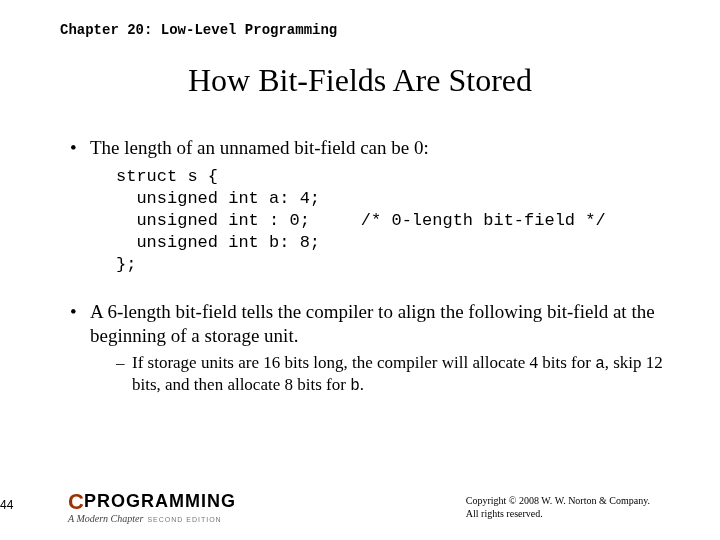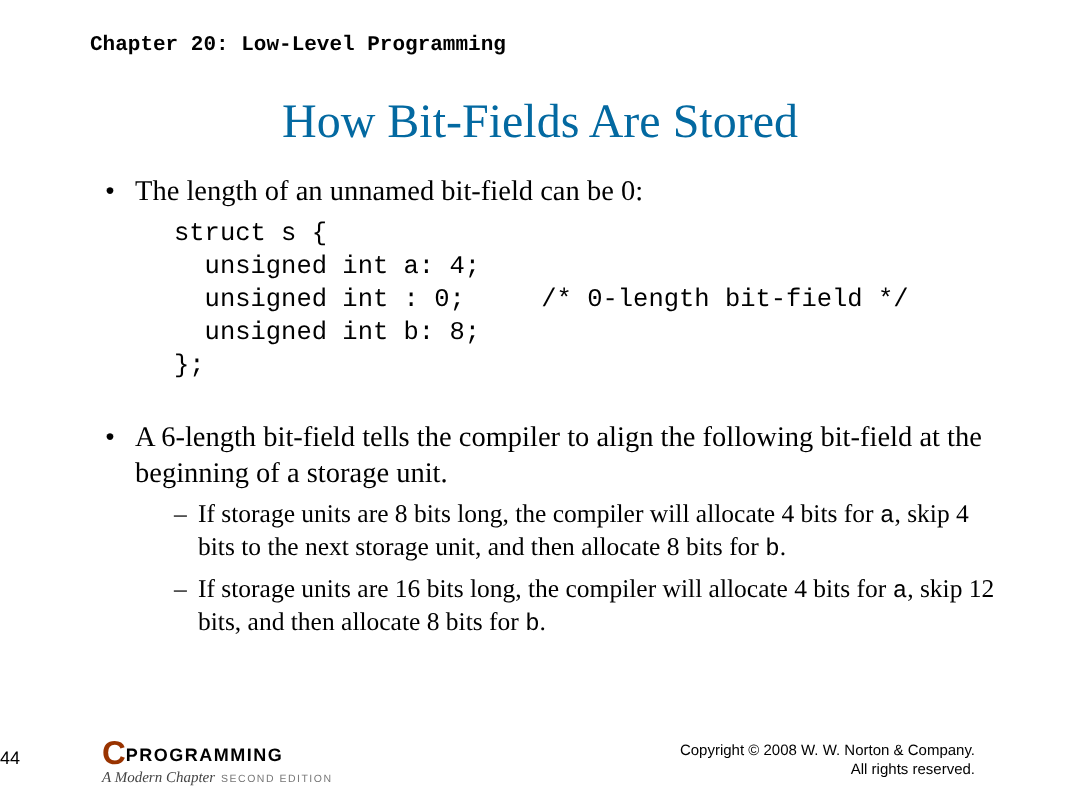--- a/index.html
+++ b/index.html
@@ -26,25 +26,25 @@
     font-weight: bold;
     font-size: 14px;
   }
   .title {
     position: absolute;
     top: 62px;
     left: 0;
     width: 720px;
     text-align: center;
     font-size: 32px;
-    color: #0369a1;
+    color: #000000;
   }
   .content {
     position: absolute;
-    top: 116px;
+    top: 136px;
     left: 70px;
     width: 600px;
     font-size: 19px;
     line-height: 1.25;
   }
   ul.bullets {
     list-style: none;
     margin: 0;
     padding: 0;
   }
@@ -105,21 +105,21 @@
     font-weight: 900;
   }
   .logo-c {
     color: #993300;
     font-size: 22px;
     font-weight: 900;
     vertical-align: -2px;
   }
   .logo-prog {
     color: #000;
-    font-size: 12px;
+    font-size: 18px;
     letter-spacing: 1px;
   }
   .logo-sub {
     font-family: "Times New Roman", serif;
     font-style: italic;
     font-size: 10px;
     color: #444;
     margin-top: -2px;
   }
   .logo-ed {
@@ -136,24 +136,24 @@
     width: 720px;
     text-align: left;
     bottom: 14px;
     font-family: Arial, sans-serif;
     font-size: 12px;
   }
   .copyright {
     position: absolute;
     right: 70px;
     bottom: 6px;
-    font-family: Liberation Sans, sans-serif;
+    font-family: Liberation Serif, serif;
     font-size: 10px;
     line-height: 1.3;
-    text-align: right;
+    text-align: left;
   }
 </style>
 </head>
 <body>
 
 <div class="slide">
 
   <div class="chapter">Chapter 20: Low-Level Programming</div>
 
   <div class="title">How Bit-Fields Are Stored</div>
@@ -164,23 +164,20 @@
         <span>The length of an unnamed bit-field can be 0:</span>
         <pre class="code">struct s {
   unsigned int a: 4;
   unsigned int : 0;     /* 0-length bit-field */
   unsigned int b: 8;
 };</pre>
       </li>
       <li>
         <span>A 6-length bit-field tells the compiler to align the following bit-field at the beginning of a storage unit.</span>
         <ul class="dashes">
-          <li>
-            <span>If storage units are 8 bits long, the compiler will allocate 4 bits for </span><span class="mono">a</span><span>, skip 4 bits to the next storage unit, and then allocate 8 bits for </span><span class="mono">b</span><span>.</span>
-          </li>
           <li>
             <span>If storage units are 16 bits long, the compiler will allocate 4 bits for </span><span class="mono">a</span><span>, skip 12 bits, and then allocate 8 bits for </span><span class="mono">b</span><span>.</span>
           </li>
         </ul>
       </li>
     </ul>
   </div>
 
   <div class="footer">
     <div class="logo">

